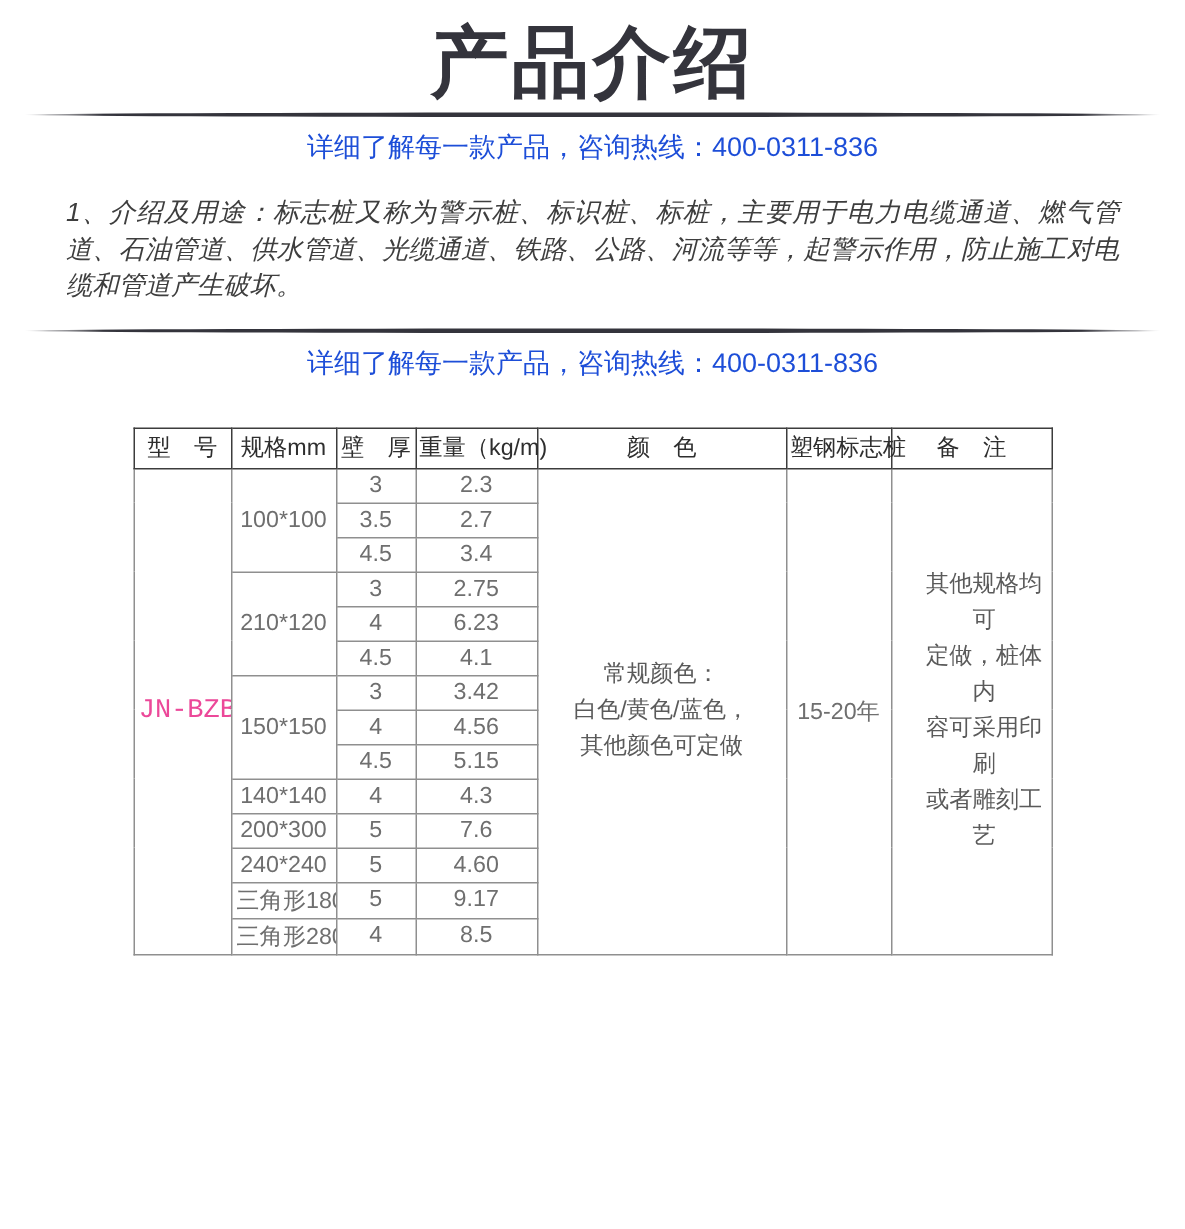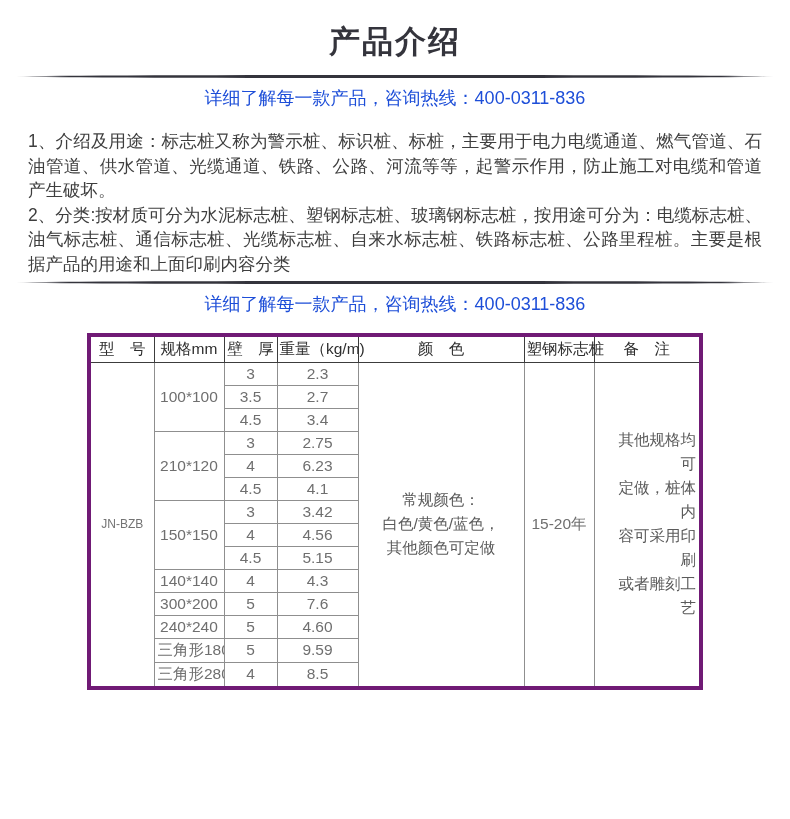--- a/index.html
+++ b/index.html
@@ -11,73 +11,73 @@
   }
   *{box-sizing:border-box;}
   html,body{margin:0;padding:0;}
   body{
     width:790px;height:819px;overflow:hidden;background:#ffffff;
     font-family:"Liberation Sans","DejaVu Sans",sans-serif;
     color:var(--text-color);
   }
   .section-title{
     margin:0;text-align:center;
-    font-size:31px;line-height:56px;font-weight:900;
+    font-size:52px;line-height:56px;font-weight:900;
     letter-spacing:2px;color:var(--title-color);
   }
   .title-intro{margin-top:14px;}
   .title-specs{margin-top:16px;}
   .divider{
     height:3px;width:96%;margin:5px auto 0;border-radius:50%;
     background:linear-gradient(to right,rgba(52,52,60,0) 0%,#34343c 7%,#34343c 93%,rgba(52,52,60,0) 100%);
   }
   .hotline{
     margin-top:9px;text-align:center;
     font-size:18px;line-height:22px;color:#1d4ed8;
   }
   .paragraphs{margin:20px 28px 0 28px;}
   .paragraphs p{
-    margin:0;font-size:17.5px;line-height:24.5px;color:var(--text-color);
+    margin:16px;font-size:17.5px;line-height:24.5px;color:var(--text-color);
     text-align:justify;
+    font-style:italic;
   }
   table.spec-table{
     border-collapse:collapse;table-layout:fixed;
-    margin:18px auto 0 auto;width:612px;
-    border:4px solid #701a75;
+    margin:32px auto 0 auto;width:612px;
+    border:1px solid #701a75;
     font-size:15.5px;
   }
   .spec-table th{
     border:1px solid var(--head-border);
     height:27px;padding:1px 2px;font-weight:normal;color:#2e2e2e;
     text-align:center;white-space:nowrap;
   }
   .spec-table td{
     border:1px solid var(--cell-border);
     height:23px;padding:1px 3px;text-align:center;color:var(--muted-color);
     white-space:nowrap;overflow:hidden;
   }
-  .spec-table td.model{color:#737373;font-size:12px;}
+  .spec-table td.model{color:#ec4899;font-size:18px;font-family:Liberation Mono, monospace;}
   .spec-table td.colorcell,.spec-table td.remark{
     white-space:normal;line-height:24px;color:#5a5a5a;
   }
-  .spec-table td.remark{text-align:right;padding-left:20px;}
+  .spec-table td.remark{text-align:center;padding-left:20px;font-family:Liberation Mono, monospace;}
   .spec-table td.colorcell div,.spec-table td.remark div{line-height:24px;}
 </style>
 </head>
 <body>
 
 <div class="section">
   <h1 class="section-title title-intro">产品介绍</h1>
   <div class="divider"></div>
   <div class="hotline">详细了解每一款产品，咨询热线：400-0311-836</div>
 </div>
 
 <div class="paragraphs">
   <p>1、介绍及用途：标志桩又称为警示桩、标识桩、标桩，主要用于电力电缆通道、燃气管道、石油管道、供水管道、光缆通道、铁路、公路、河流等等，起警示作用，防止施工对电缆和管道产生破坏。</p>
-  <p>2、分类:按材质可分为水泥标志桩、塑钢标志桩、玻璃钢标志桩，按用途可分为：电缆标志桩、油气标志桩、通信标志桩、光缆标志桩、自来水标志桩、铁路标志桩、公路里程桩。主要是根据产品的用途和上面印刷内容分类</p>
 </div>
 
 <div class="section">
   <div class="divider"></div>
   <div class="hotline">详细了解每一款产品，咨询热线：400-0311-836</div>
 </div>
 
 <table class="spec-table">
   <colgroup id="spec-cols">
       <col style="width: 65px;">
@@ -151,33 +151,33 @@
       <tr>
         <td>4.5</td>
         <td>5.15</td>
       </tr>
       <tr>
         <td rowspan="1">140*140</td>
         <td>4</td>
         <td>4.3</td>
       </tr>
       <tr>
-        <td rowspan="1">300*200</td>
+        <td rowspan="1">200*300</td>
         <td>5</td>
         <td>7.6</td>
       </tr>
       <tr>
         <td rowspan="1">240*240</td>
         <td>5</td>
         <td>4.60</td>
       </tr>
       <tr>
         <td rowspan="1">三角形180</td>
         <td>5</td>
-        <td>9.59</td>
+        <td>9.17</td>
       </tr>
       <tr>
         <td rowspan="1">三角形280</td>
         <td>4</td>
         <td>8.5</td>
       </tr>
     </tbody>
 </table>
 
 </body></html>

